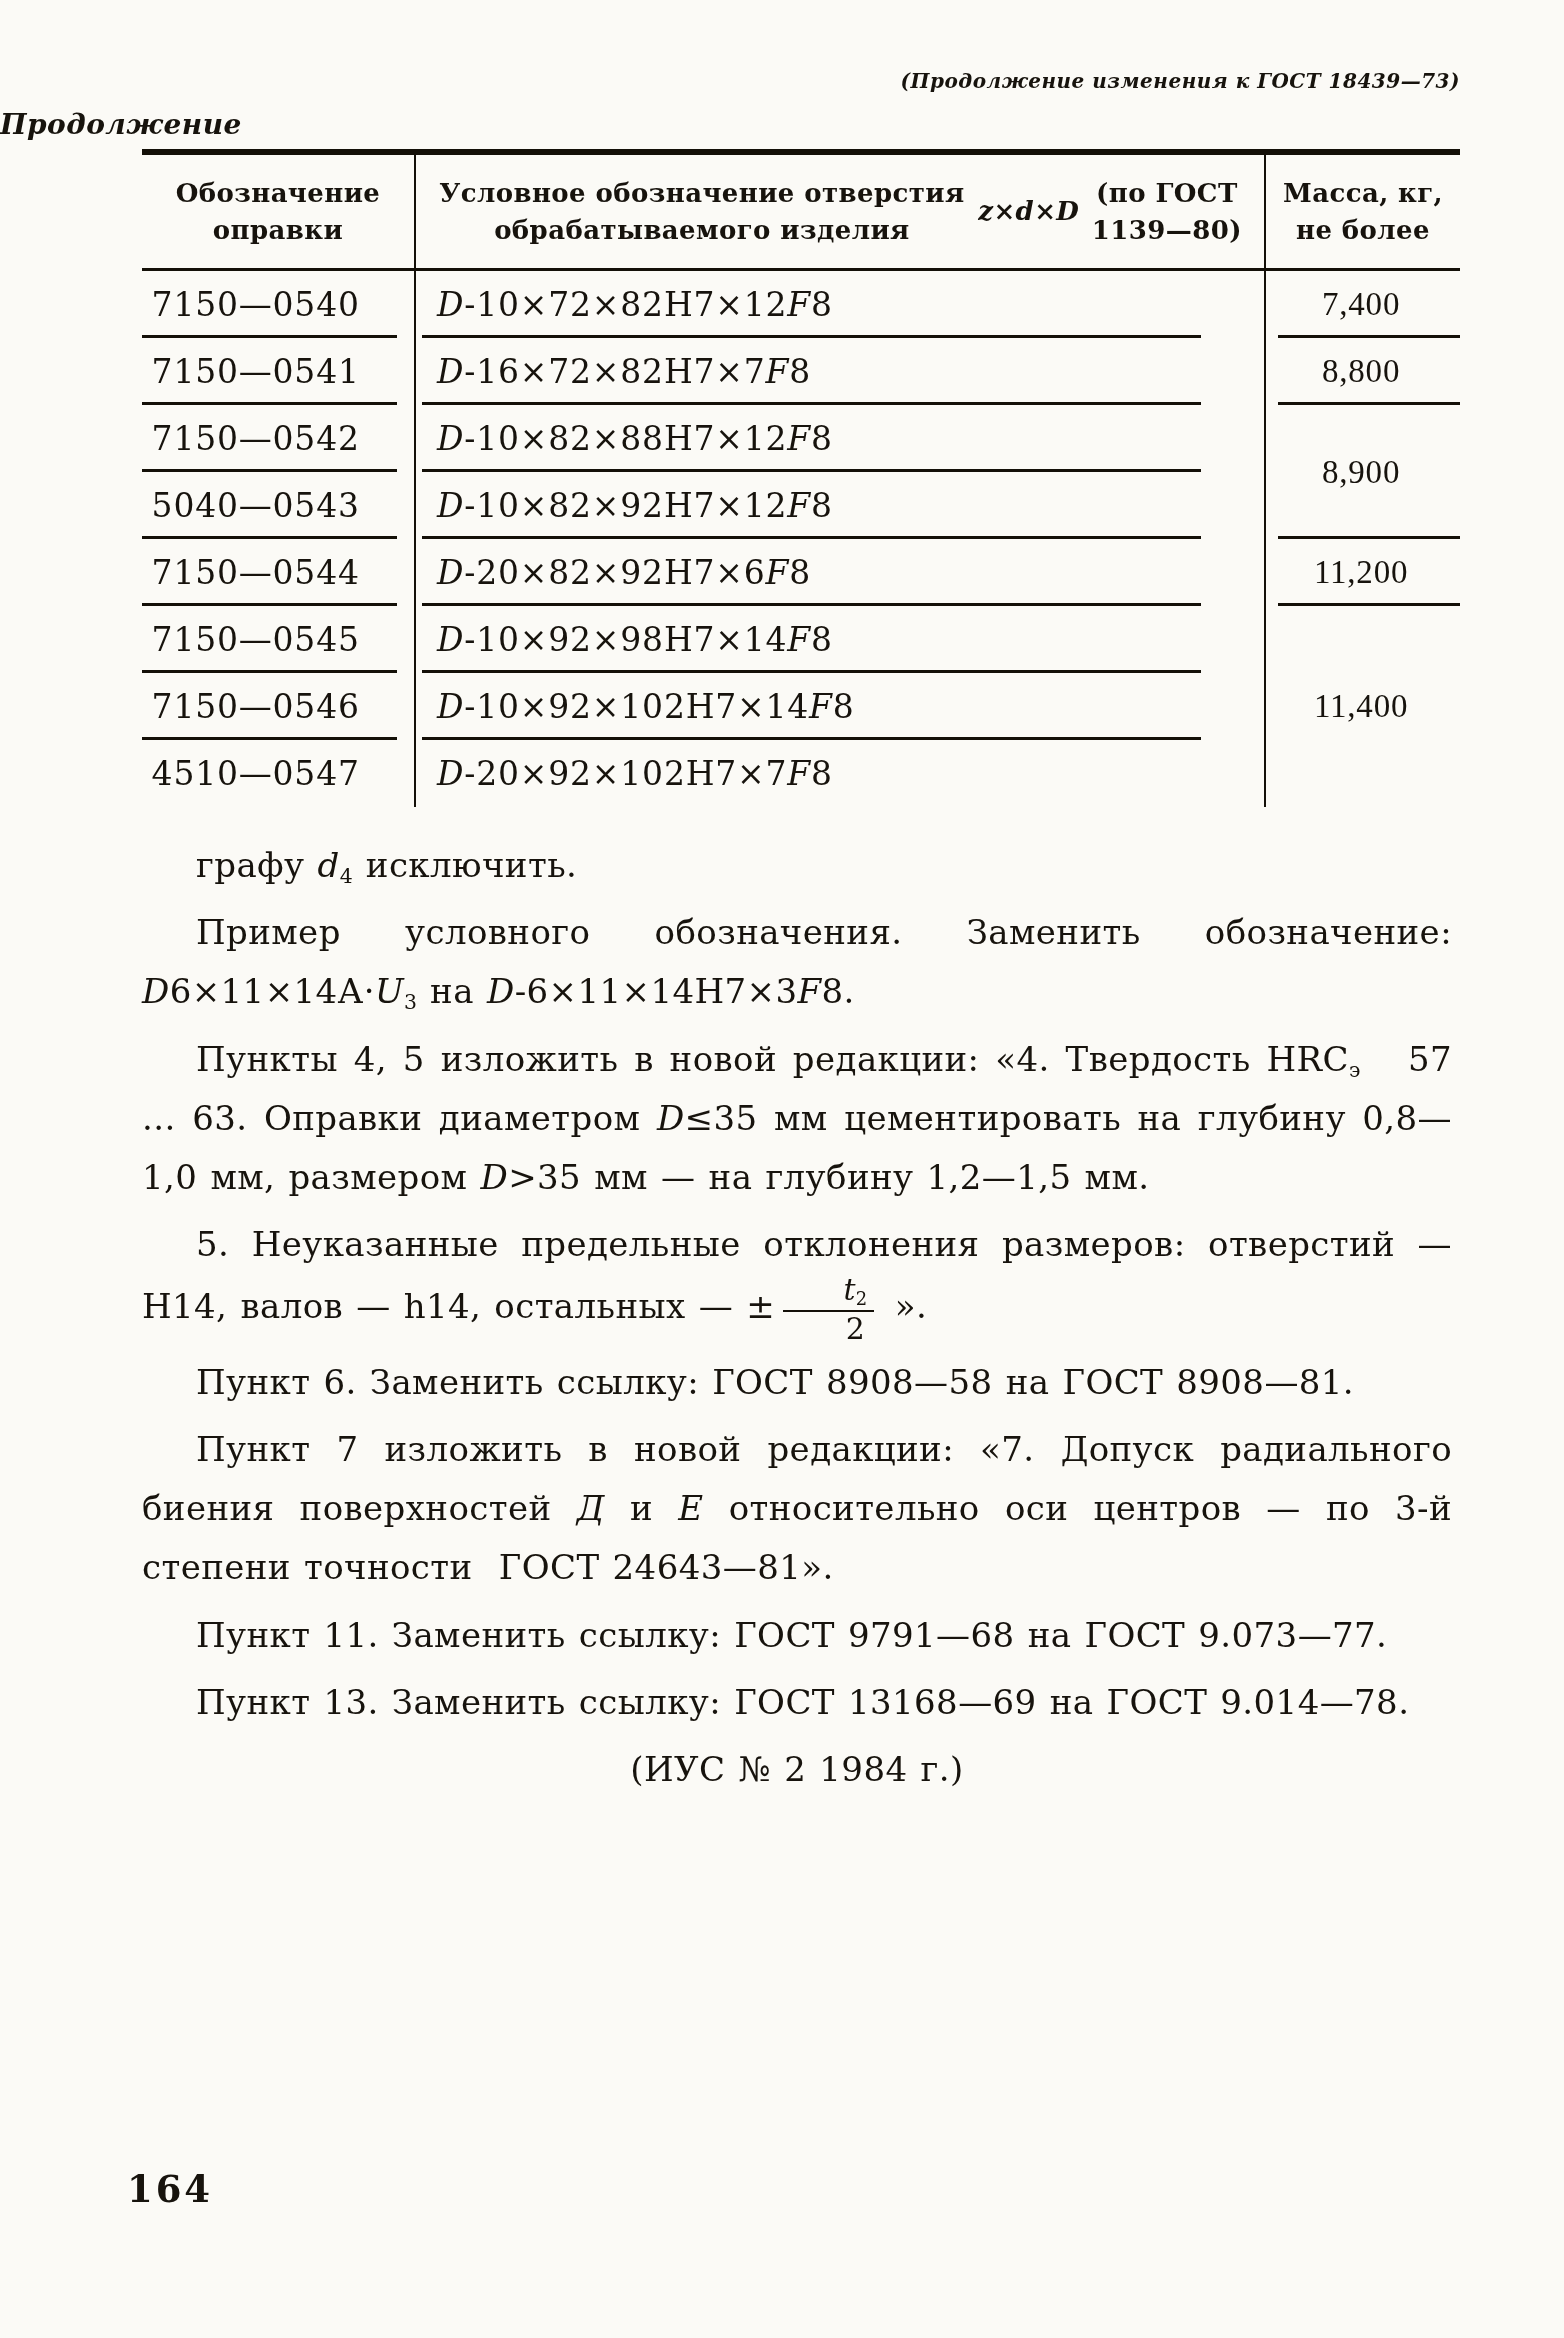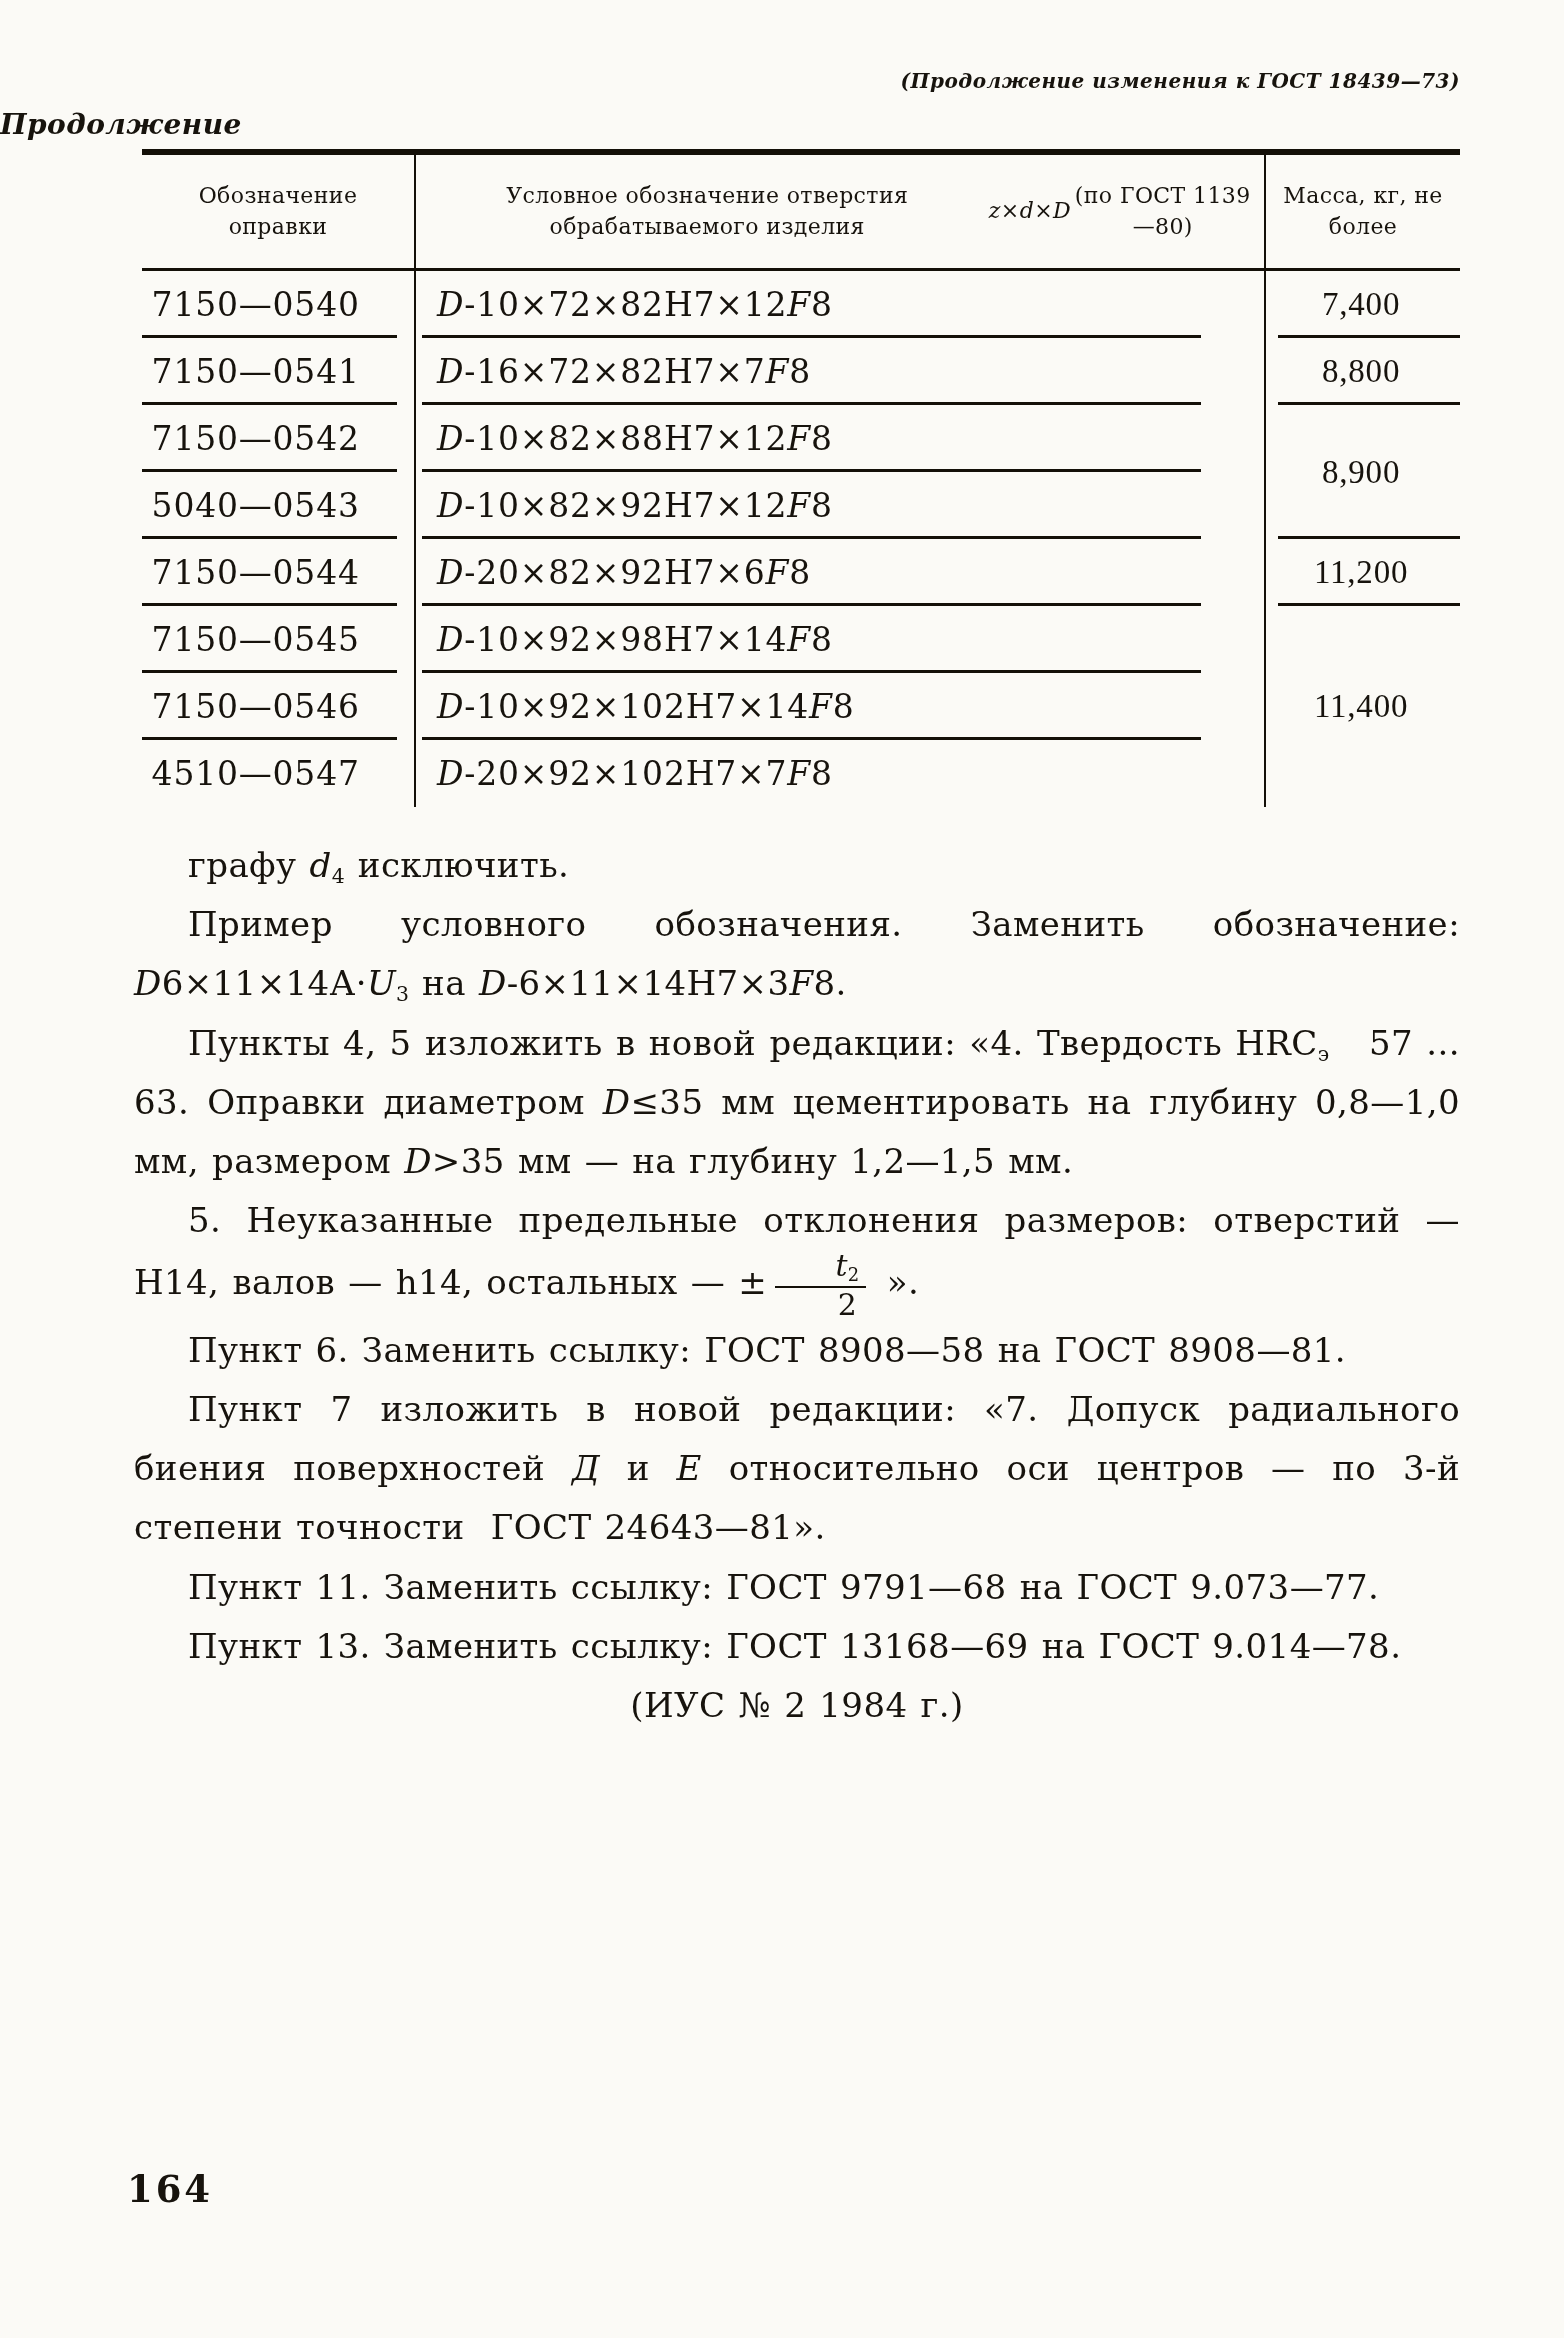--- a/index.html
+++ b/index.html
@@ -18,40 +18,40 @@
   .note2{padding:15.4px 108px 7.7px 0;text-align:left;
     font-style:italic;font-weight:bold;font-size:28px;letter-spacing:0.5px;}
   
   .gtable{margin-left:142px;width:1318px;border-top:6.7px solid #141008;}
   .thead{
     display:grid;grid-template-columns:274px 850px 194px;
     border-bottom:3.8px solid #141008;
   }
   .th{
     min-height:113px;display:flex;align-items:center;justify-content:center;
-    text-align:center;font-weight:normal;font-size:22px;line-height:1.4;
+    text-align:center;font-weight:bold;font-size:26px;line-height:1.4;
     letter-spacing:0.4px;padding:5.8px 9.6px;box-sizing:border-box;
   }
   .th.b{border-right:2.9px solid #141008;}
   .tbody{display:grid;grid-template-columns:274px 850px 194px;grid-auto-rows:67px;}
   .cell{position:relative;display:flex;align-items:center;
     font-size:33px;letter-spacing:0.8px;box-sizing:border-box;}
   .c1{grid-column:1;border-right:2.9px solid #141008;padding-left:9.6px;}
   .c2{grid-column:2;border-right:2.9px solid #141008;padding-left:21px;}
   .c3{grid-column:3;justify-content:center;padding-right:3.8px;font-family:Liberation Serif, serif;}
   .c1::after,.c2::after,.c3::after{
     content:"";position:absolute;bottom:0;height:2.9px;background:#141008;}
   .c1::after{left:0;right:17.3px;}
   .c2::after{left:5.8px;right:63px;}
   .c3::after{left:11.5px;right:0;}
   .nl::after{display:none;}
   
   .body-text{margin:29px 105px 0 134px;font-size:34px;line-height:1.74;
     letter-spacing:0.4px;word-spacing:1.9px;}
-  .body-text p{margin:0;text-align:justify;}
+  .body-text p{margin:8px;text-align:justify;}
   .body-text p.indent{text-indent:54px;}
   .body-text p.center{text-align:center;text-indent:0;}
   sub{font-size:.6em;vertical-align:-.28em;letter-spacing:0;}
   i{font-style:italic;}
   .frac{display:inline-block;vertical-align:middle;text-align:center;
     line-height:1.08;font-size:.88em;margin:0 7.7px;}
   .frac .num{display:block;border-bottom:2.9px solid #141008;padding:0 6.7px 1px;}
   .frac .den{display:block;padding-top:1px;}
   
   .pageno{position:absolute;left:127px;top:2167px;

